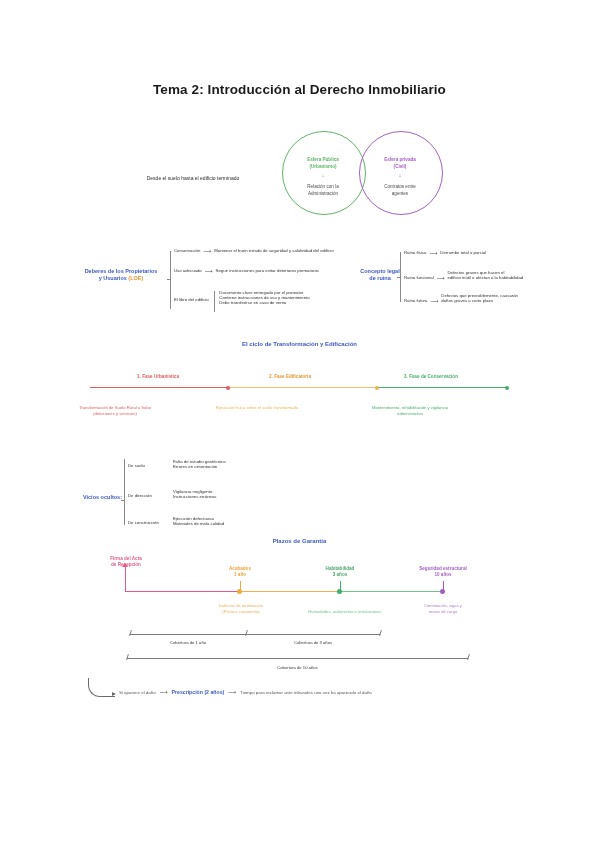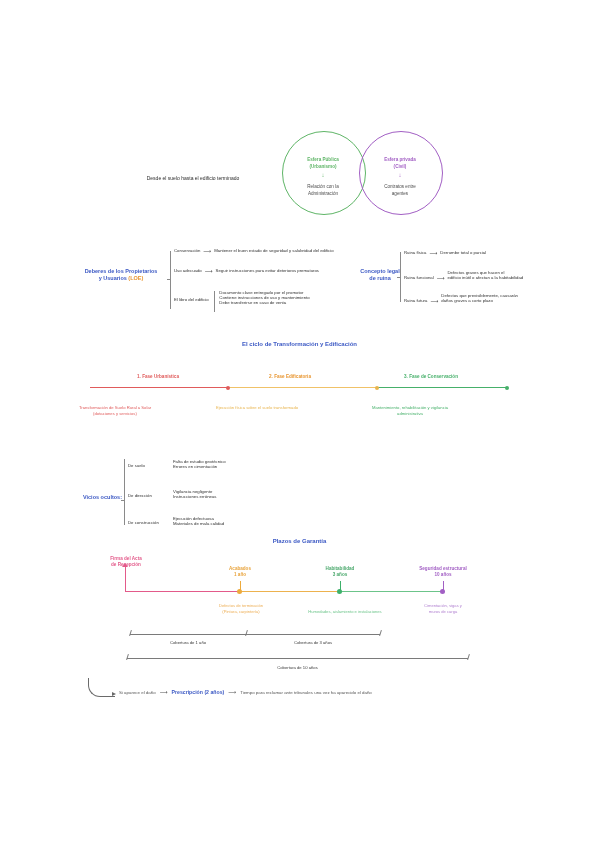--- a/index.html
+++ b/index.html
@@ -205,20 +205,21 @@
 
   
   .tree-row { display: flex; align-items: flex-start; gap: 3px; white-space: nowrap; }
   .mini-brace { width: 0.7px; background: #8a8a8a; }
 </style>
 </head>
 <body>
 
 <div id="page">
 
+  <div class="abs" id="page-title">Tema 2: Introducción al Derecho Inmobiliario</div>
 
   <div class="abs venn-circle" id="venn-circle-public"></div>
   <div class="abs venn-circle" id="venn-circle-private"></div>
 
   <div class="abs venn-text" id="venn-label-public">
     <div>Esfera Pública</div>
     <div>(Urbanismo)</div>
   </div>
   <div class="abs venn-arrow" id="venn-arrow-public">↓</div>
   <div class="abs venn-text" id="venn-sub-public">

